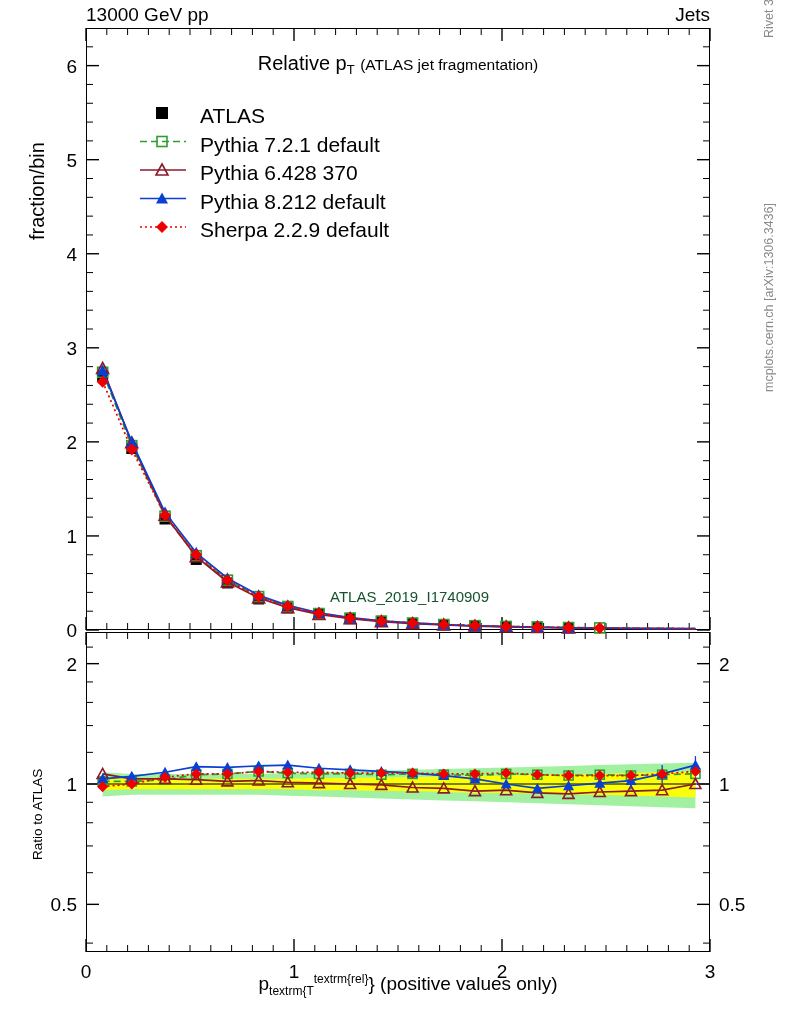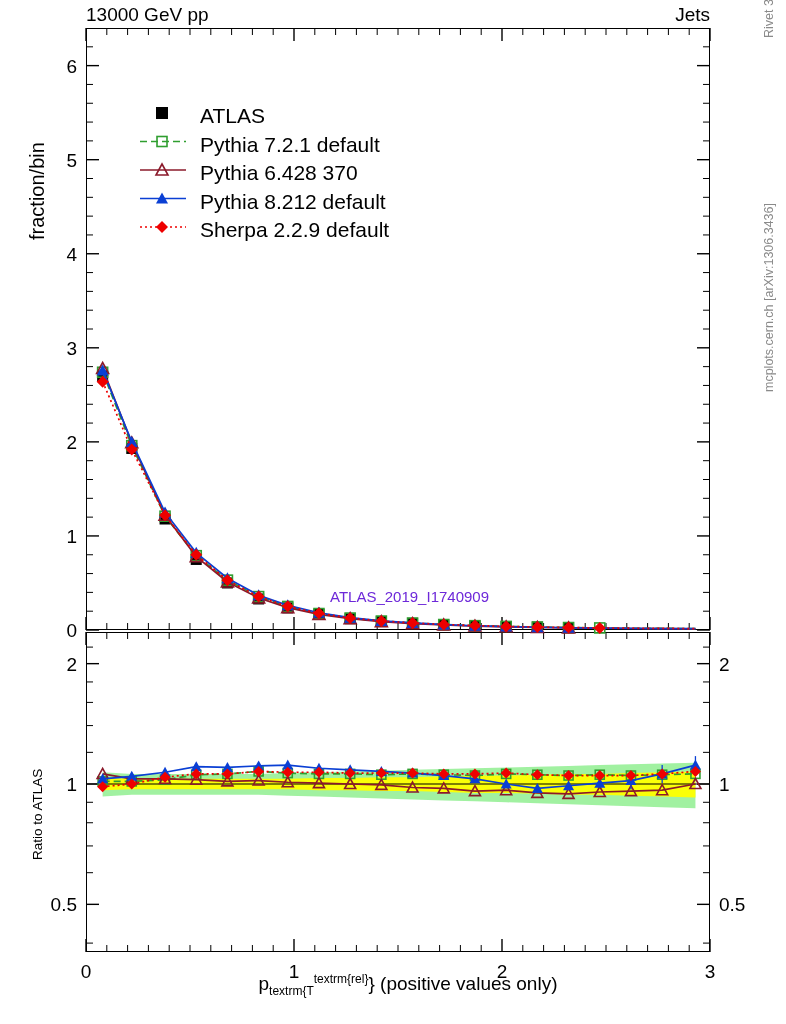--- a/index.html
+++ b/index.html
@@ -10,39 +10,43 @@
   .hdr{font-size:19px;}
 
   
   #mainFrame{position:absolute;left:86px;top:28px;width:624px;height:602px;border:1.6px solid #000;box-sizing:border-box;}
   #ratioFrame{position:absolute;left:86px;top:632px;width:624px;height:320px;border:1.6px solid #000;box-sizing:border-box;}
 
   svg{position:absolute;left:0;top:0;overflow:visible;}
 
   .legend-row{position:absolute;font-size:21px;white-space:nowrap;}
 
-  .watermark{position:absolute;font-size:15px;color:#6d28d9;}
+  .watermark{position:absolute;font-size:15px;color:#14532d;}
 </style>
 </head>
 <body>
 
 <div id="root">
 
   <div class="txt hdr" style="left:86px;top:4px;">13000 GeV pp</div>
   <div class="txt hdr" style="left:710px;top:4px;transform:translateX(-100%);">Jets</div>
 
   <div class="txt" style="left:26px;top:240px;font-size:20px;transform:rotate(-90deg);transform-origin:0 0;">fraction/bin</div>
 
   <div class="txt" style="left:30px;top:860px;font-size:13.5px;transform:rotate(-90deg);transform-origin:0 0;">Ratio to ATLAS</div>
 
   <div class="txt" style="left:762px;top:38px;font-size:12.5px;color:#8a8a8a;transform:rotate(-90deg);transform-origin:0 0;">Rivet 3.1.10,  ≥ 300k events</div>
   <div class="txt" style="left:762px;top:392px;font-size:12.5px;color:#8a8a8a;transform:rotate(-90deg);transform-origin:0 0;">mcplots.cern.ch [arXiv:1306.3436]</div>
 
   <div id="mainFrame"></div>
 
+  <div class="txt" style="left:398px;top:52px;transform:translateX(-50%);font-size:20px;">
+    <span>Relative p</span><span style="font-size:13px;vertical-align:-4px;">T</span>
+    <span style="font-size:15.5px;">(ATLAS jet fragmentation)</span>
+  </div>
 
   <div class="watermark" style="left:330px;top:588px;">ATLAS_2019_I1740909</div>
 
   <div id="legend">
       <div class="legend-row" style="left: 200px; top: 104px;">ATLAS</div>
       <div class="legend-row" style="left: 200px; top: 132.5px;">Pythia 7.2.1 default</div>
       <div class="legend-row" style="left: 200px; top: 161px;">Pythia 6.428 370</div>
       <div class="legend-row" style="left: 200px; top: 189.5px;">Pythia 8.212 default</div>
       <div class="legend-row" style="left: 200px; top: 218px; text-align: center;">Sherpa 2.2.9 default</div>
     </div>

